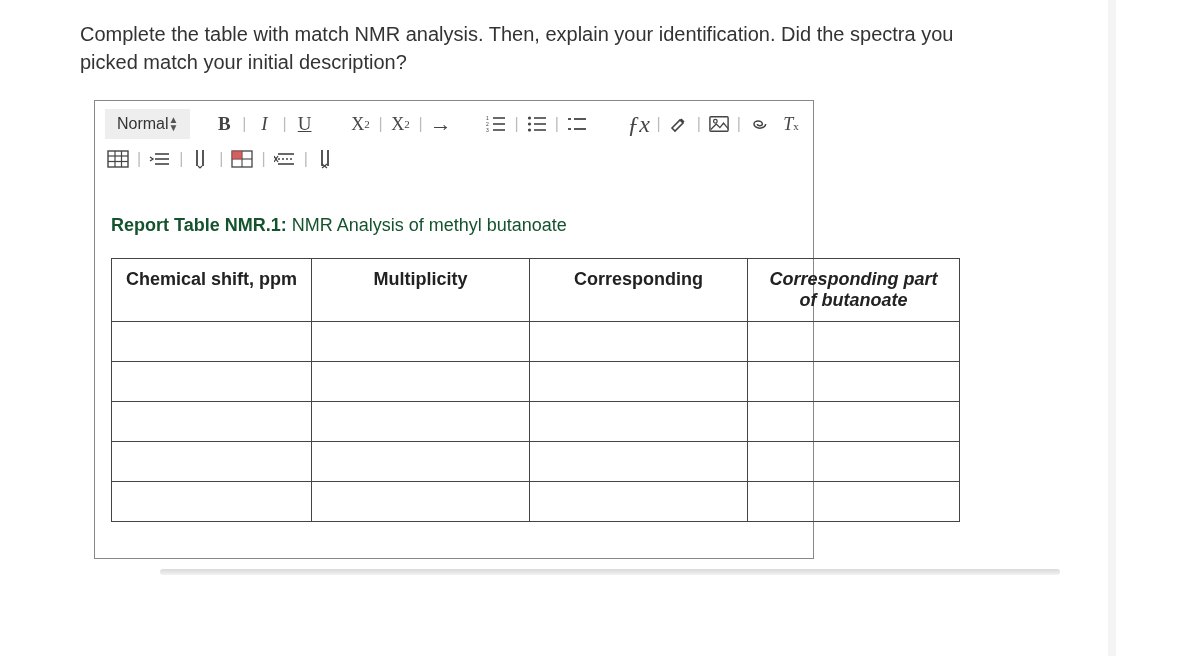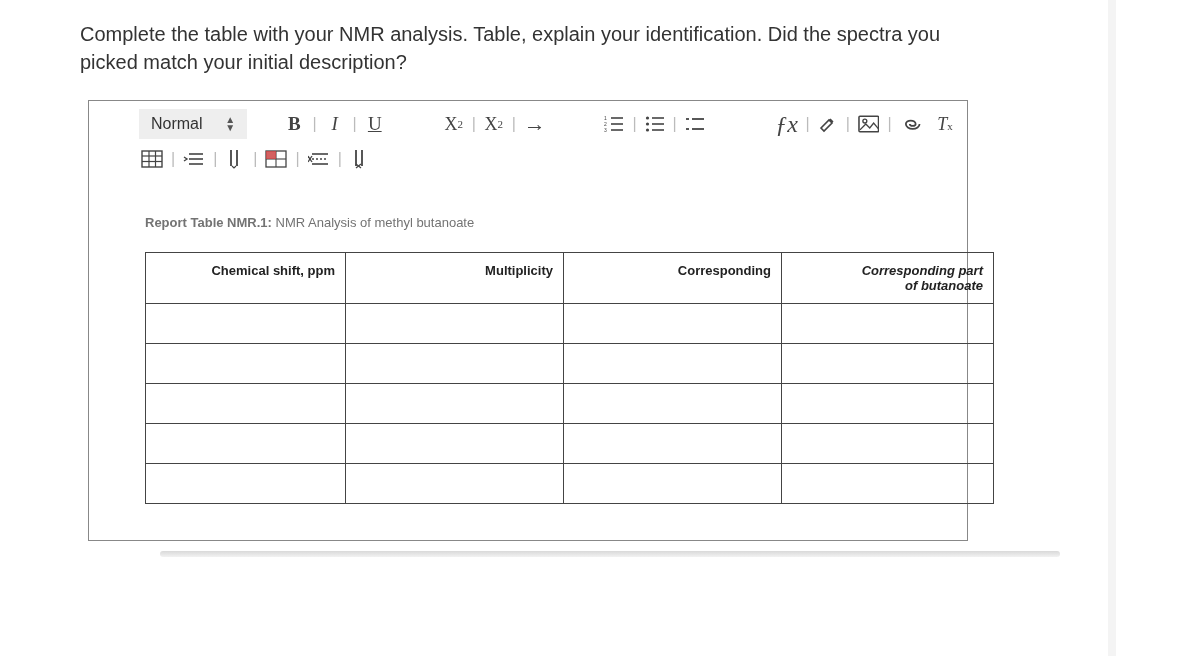--- a/index.html
+++ b/index.html
@@ -12,24 +12,23 @@
     }
     .question-text {
       font-size: 20px;
       line-height: 1.4;
       color: #333;
       margin-bottom: 24px;
       max-width: 920px;
     }
     .editor-box {
       border: 1px solid #888;
-      width: 880px;
-      margin-left: 8px;
+      width: 720px;
+      margin-left: 14px;
       background: #fff;
-      padding-left: 40px;
     }
     .toolbar {
       padding: 8px 10px 6px 10px;
     }
     .toolbar-row {
       display: flex;
       align-items: center;
       gap: 4px;
       margin-bottom: 6px;
     }
@@ -79,36 +78,36 @@
     .subscript-x { font-family: Georgia, serif; font-size: 18px; }
     .subscript-x sub { font-size: 11px; }
     .subscript-x sup { font-size: 11px; }
     .fx { font-style: italic; font-family: Georgia, 'Times New Roman', serif; font-size: 24px; }
     .tx { font-style: italic; font-family: Georgia, serif; font-size: 18px; position: relative;}
     .tx sub { font-size: 11px; font-style: normal; position: relative; top:2px;}
     .editor-content {
       padding: 30px 16px 36px 16px;
     }
     .report-title {
-      font-size: 13px;
-      color: #737373;
+      font-size: 18px;
+      color: #14532d;
       margin-bottom: 22px;
     }
     .report-title b { font-weight: bold; }
     .nmr-table {
       border-collapse: collapse;
       width: 848px;
       table-layout: fixed;
     }
     .nmr-table th, .nmr-table td {
       border: 1px solid #444;
       padding: 10px 10px;
-      text-align: right;
+      text-align: center;
       vertical-align: top;
-      font-size: 13px;
+      font-size: 18px;
       font-weight: bold;
       color: #222;
     }
     .nmr-table td { height: 40px; }
     .nmr-table th.col1 { width: 200px; }
     .nmr-table th.col2 { width: 218px; }
     .nmr-table th.col3 { width: 218px; }
     .nmr-table th.col4 { width: 212px; font-style: italic; }
     .bottom-shadow {
       margin-top: 10px;
@@ -123,21 +122,21 @@
       right: 84px;
       top: 0;
       width: 8px;
       height: 656px;
       background: #f4f4f4;
     }
   </style>
 </head>
 <body>
 
-<div class="question-text">Complete the table with your NMR analysis. Table, explain your identification. Did the spectra you picked match your initial description?</div>
+<div class="question-text">Complete the table with match NMR analysis. Then, explain your identification. Did the spectra you picked match your initial description?</div>
 
 <div class="editor-box">
   <div class="toolbar">
     <div class="toolbar-row">
       <div class="selector">
         <span>Normal</span>
         <span class="sel-arrows">
           <span>▲</span>
             <span>▼</span>
         </span>

